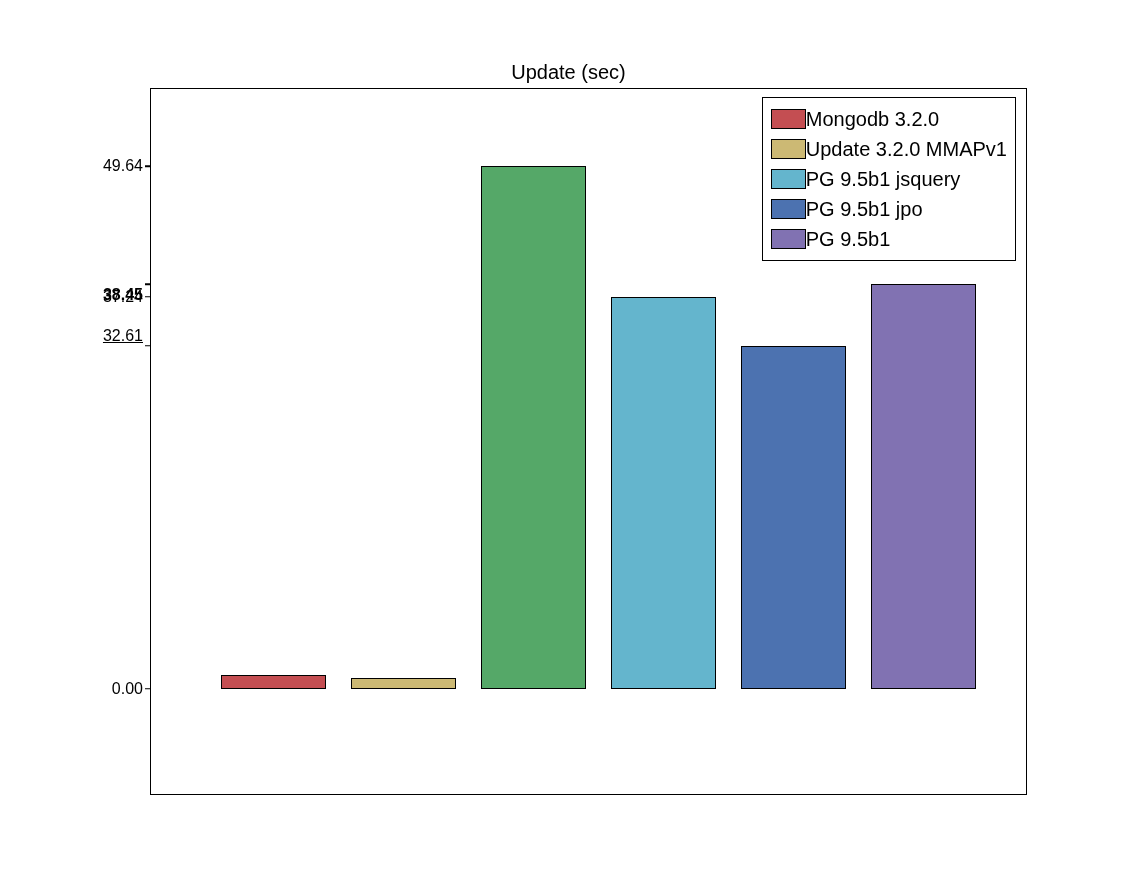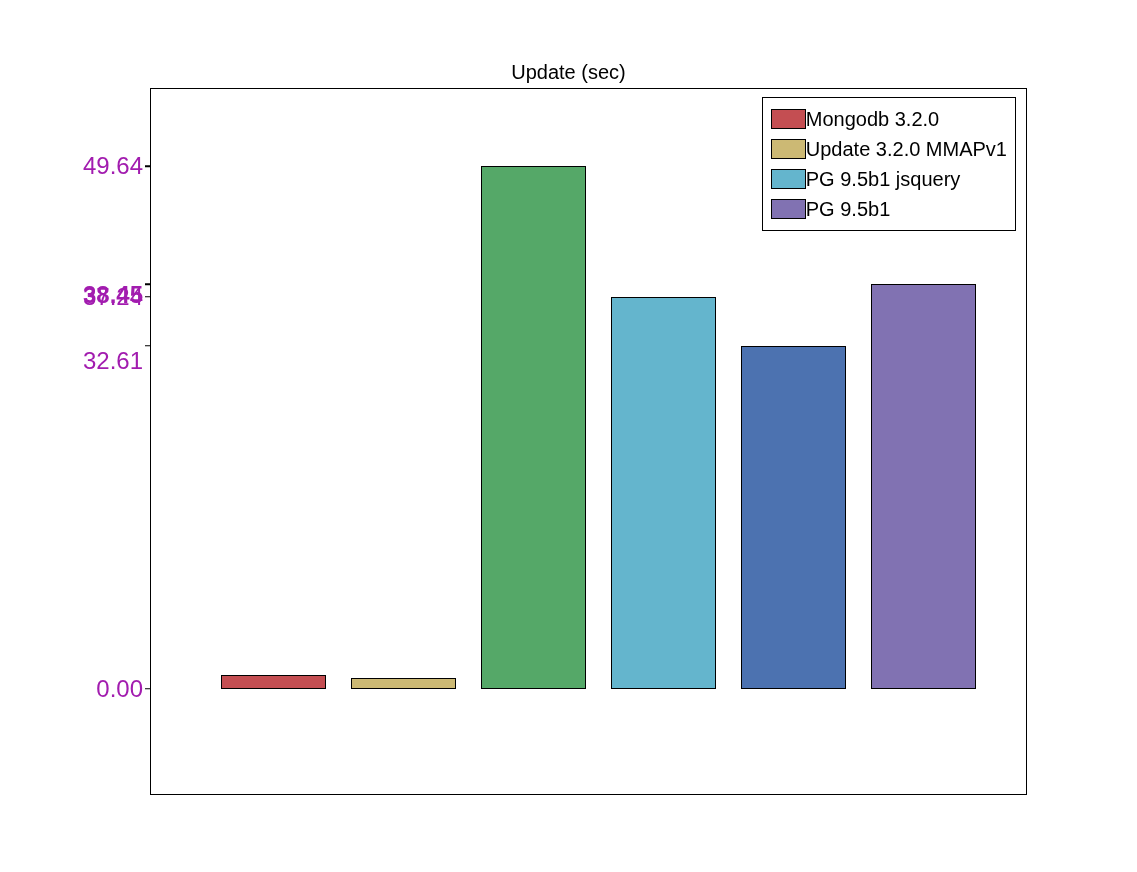--- a/index.html
+++ b/index.html
@@ -41,22 +41,22 @@
     .bar {
       position: absolute;
       border: 1.5px solid #000;
       box-sizing: border-box;
     }
     .y-tick-label {
       position: absolute;
       right: 100%;
       margin-right: 8px;
       transform: translateY(-50%);
-      font-size: 24px;
-      color: #a21caf;
+      font-size: 16px;
+      color: #000000;
       white-space: nowrap;
     }
     .y-tick-mark {
       position: absolute;
       left: -6px;
       width: 6px;
       height: 1.5px;
       background: #000;
       transform: translateY(-50%);
     }
@@ -97,21 +97,21 @@
         <div class="bar" style="left: 200px; top: 589.254px; width: 105px; height: 10.5224px; background: rgb(204, 185, 116);"></div>
         <div class="bar" style="left: 330px; top: 77.4448px; width: 105px; height: 522.331px; background: rgb(85, 168, 104);"></div>
         <div class="bar" style="left: 460px; top: 207.922px; width: 105px; height: 391.854px; background: rgb(100, 181, 205);"></div>
         <div class="bar" style="left: 590px; top: 256.641px; width: 105px; height: 343.135px; background: rgb(76, 114, 176);"></div>
         <div class="bar" style="left: 720px; top: 195.19px; width: 105px; height: 404.586px; background: rgb(129, 114, 178);"></div>
       </div>
 
     <div id="y-axis-layer">
         <div class="y-tick-label" style="top: 599.776px; text-align: right;">0.00</div>
         <div class="y-tick-mark" style="top: 599.776px;"></div>
-        <div class="y-tick-label" style="top: 272px;">32.61</div>
+        <div class="y-tick-label" style="top: 247px; text-decoration: underline;">32.61</div>
         <div class="y-tick-mark" style="top: 256.641px;"></div>
         <div class="y-tick-label" style="top: 207.922px; text-align: right;">37.24</div>
         <div class="y-tick-mark" style="top: 207.922px;"></div>
         <div class="y-tick-label" style="top: 206px; font-weight: bold;">38.45</div>
         <div class="y-tick-mark" style="top: 195.19px;"></div>
         <div class="y-tick-label" style="top: 77.4448px;">49.64</div>
         <div class="y-tick-mark" style="top: 77.4448px;"></div>
       </div>
 
     <div class="legend" id="legend">
@@ -121,18 +121,22 @@
         </div>
         <div class="legend-row">
           <div class="legend-swatch" style="background: rgb(204, 185, 116);"></div>
           <div class="legend-label">Update 3.2.0 MMAPv1</div>
         </div>
         <div class="legend-row">
           <div class="legend-swatch" style="background: rgb(100, 181, 205);"></div>
           <div class="legend-label">PG 9.5b1 jsquery</div>
         </div>
         <div class="legend-row">
+          <div class="legend-swatch" style="background: rgb(76, 114, 176);"></div>
+          <div class="legend-label">PG 9.5b1 jpo</div>
+        </div>
+        <div class="legend-row">
           <div class="legend-swatch" style="background: rgb(129, 114, 178);"></div>
           <div class="legend-label">PG 9.5b1</div>
         </div>
       </div>
   </div>
 </div>
 
 </body></html>

